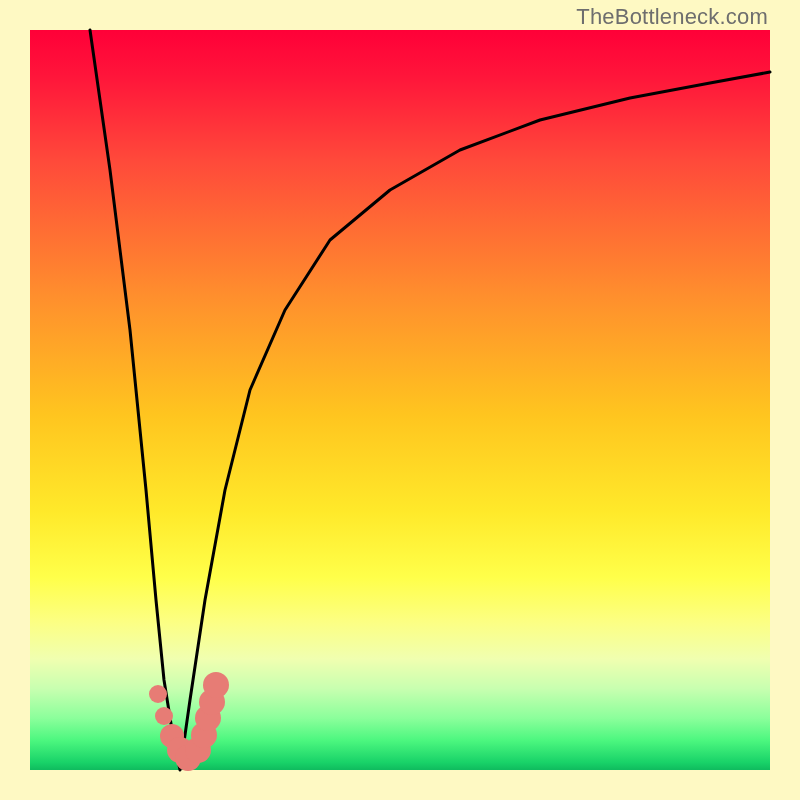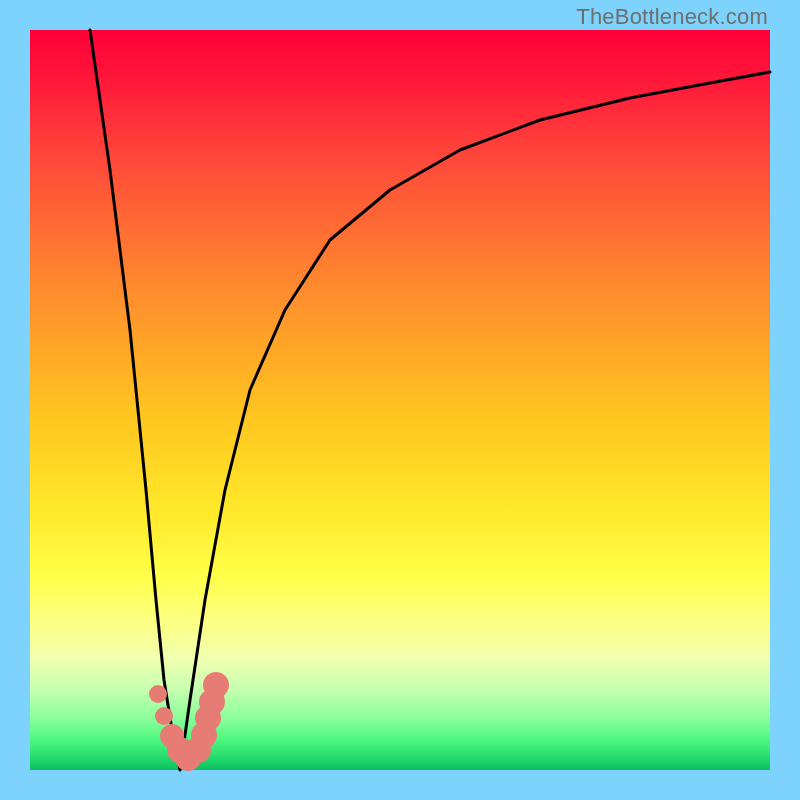--- a/index.html
+++ b/index.html
@@ -8,21 +8,21 @@
     width: 800px;
     height: 800px;
     background: #000;
     overflow: hidden;
     font-family: Arial, Helvetica, sans-serif;
   }
   .frame {
     position: relative;
     width: 800px;
     height: 800px;
-    background: #7dd3fc;
+    background: #fef9c3;
     text-align: right;
   }
   .plot {
     position: absolute;
     left: 30px;
     top: 30px;
     width: 740px;
     height: 740px;
     
     background: linear-gradient(

